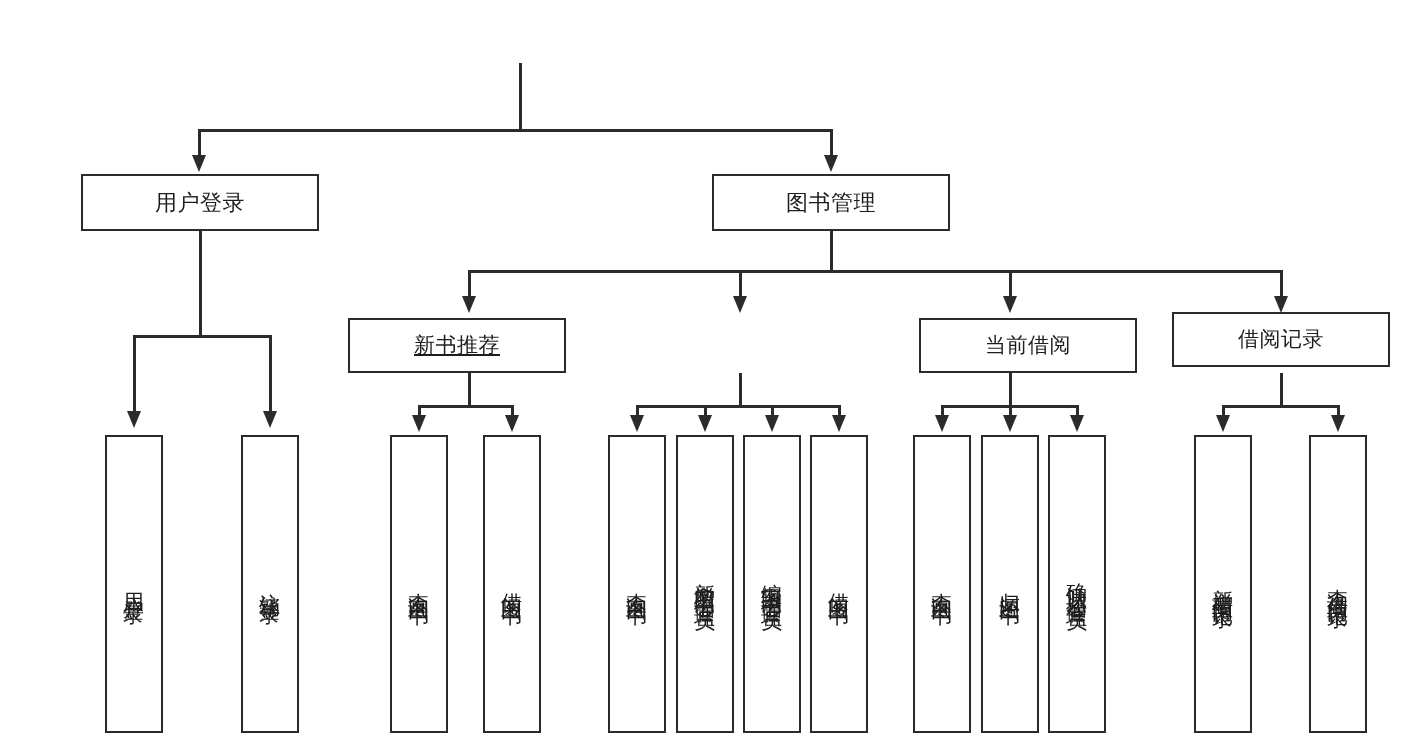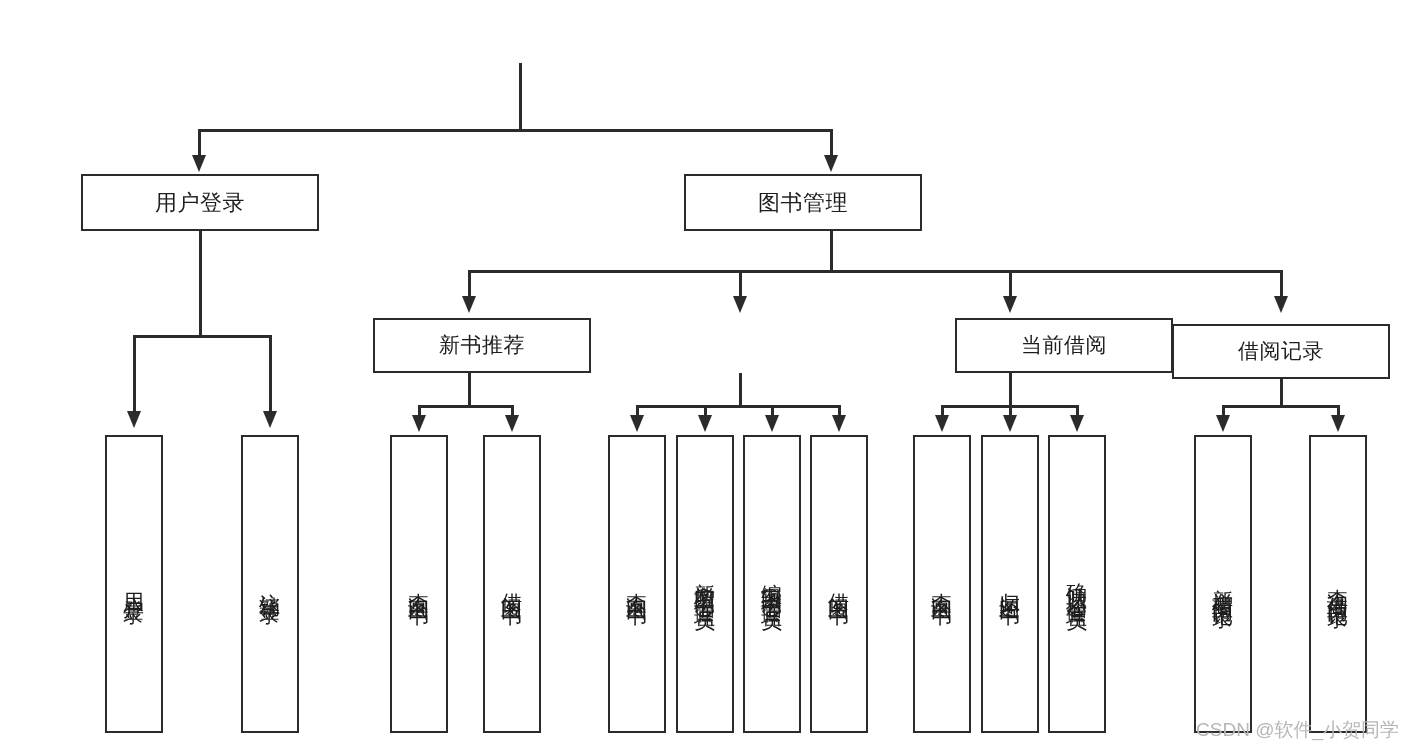--- a/index.html
+++ b/index.html
@@ -90,21 +90,21 @@
   <div class="edge h" style="left:198px; top:129px; width:634px; height:2.5px;"></div>
 
   <div class="edge v" style="left:198px; top:129px; height:28px;"></div>
   <div class="arrow" style="left:192px; top:155px;"></div>
   <div class="edge v" style="left:830px; top:129px; height:28px;"></div>
   <div class="arrow" style="left:824px; top:155px;"></div>
 
   <div class="node lvl2" style="left:81px; top:174px; width:238px; height:57px;">
     <span class="label">用户登录</span>
   </div>
-  <div class="node lvl2" style="left:684px; top:174px; width:238px; height:57px;">
+  <div class="node lvl2" style="left:712px; top:174px; width:238px; height:57px;">
     <span class="label">图书管理</span>
   </div>
 
   <div class="edge v" style="left:199px; top:231px; height:106px;"></div>
   <div class="edge h" style="left:133px; top:335px; width:138px; height:2.5px;"></div>
   <div class="edge v" style="left:133px; top:335px; height:78px;"></div>
   <div class="arrow" style="left:127px; top:411px;"></div>
   <div class="edge v" style="left:269px; top:335px; height:78px;"></div>
   <div class="arrow" style="left:263px; top:411px;"></div>
 
@@ -120,27 +120,27 @@
 
   <div class="edge v" style="left:468px; top:270px; height:28px;"></div>
   <div class="arrow" style="left:462px; top:296px;"></div>
   <div class="edge v" style="left:739px; top:270px; height:28px;"></div>
   <div class="arrow" style="left:733px; top:296px;"></div>
   <div class="edge v" style="left:1009px; top:270px; height:28px;"></div>
   <div class="arrow" style="left:1003px; top:296px;"></div>
   <div class="edge v" style="left:1280px; top:270px; height:28px;"></div>
   <div class="arrow" style="left:1274px; top:296px;"></div>
 
-  <div class="node lvl3" style="left:373px; top:318px; width:218px; height:55px;">
+  <div class="node lvl3" style="left:348px; top:318px; width:218px; height:55px;text-decoration:underline;">
     <span class="label">新书推荐</span>
   </div>
-  <div class="node lvl3" style="left:955px; top:318px; width:218px; height:55px;justify-content:center;">
+  <div class="node lvl3" style="left:919px; top:318px; width:218px; height:55px;justify-content:center;">
     <span class="label">当前借阅</span>
   </div>
-  <div class="node lvl3" style="left:1172px; top:324px; width:218px; height:55px;">
+  <div class="node lvl3" style="left:1172px; top:312px; width:218px; height:55px;">
     <span class="label">借阅记录</span>
   </div>
 
   <div class="edge v" style="left:468px; top:373px; height:34px;"></div>
   <div class="edge h" style="left:418px; top:405px; width:96px; height:2.5px;"></div>
   <div class="edge v" style="left:418px; top:405px; height:14px;"></div>
   <div class="arrow" style="left:412px; top:415px;"></div>
   <div class="edge v" style="left:511px; top:405px; height:14px;"></div>
   <div class="arrow" style="left:505px; top:415px;"></div>
 
@@ -201,15 +201,14 @@
   <div class="edge v" style="left:1337px; top:405px; height:14px;"></div>
   <div class="arrow" style="left:1331px; top:415px;"></div>
 
   <div class="node leaf" style="left:1194px; top:435px; width:58px; height:298px;">
     <span class="label">新增借阅记录</span>
   </div>
   <div class="node leaf" style="left:1309px; top:435px; width:58px; height:298px;">
     <span class="label">查询借阅记录</span>
   </div>
 
-  <div id="watermark">CSDN @软件_小贺同学</div>
 
 </div>
 
 </body></html>

